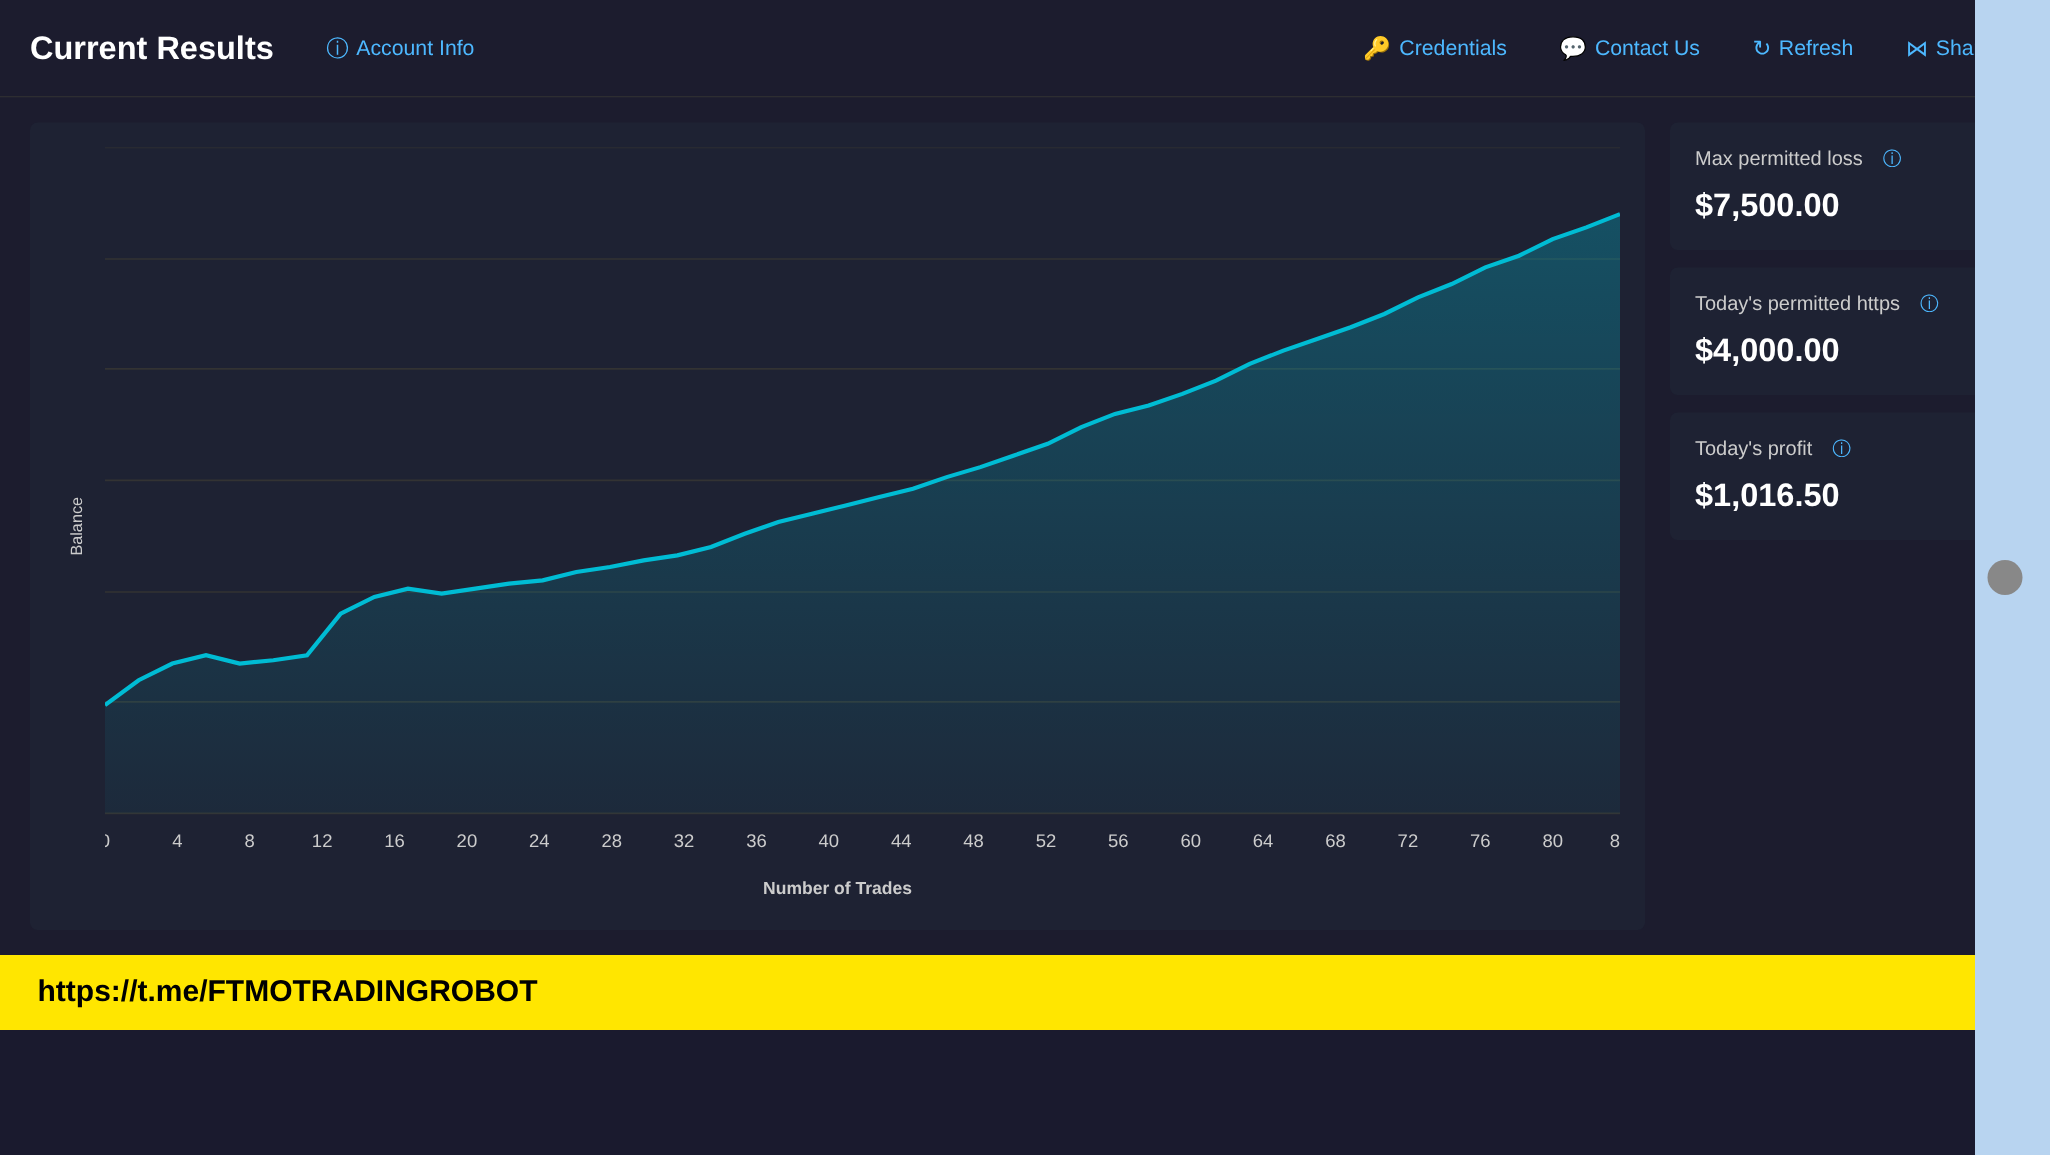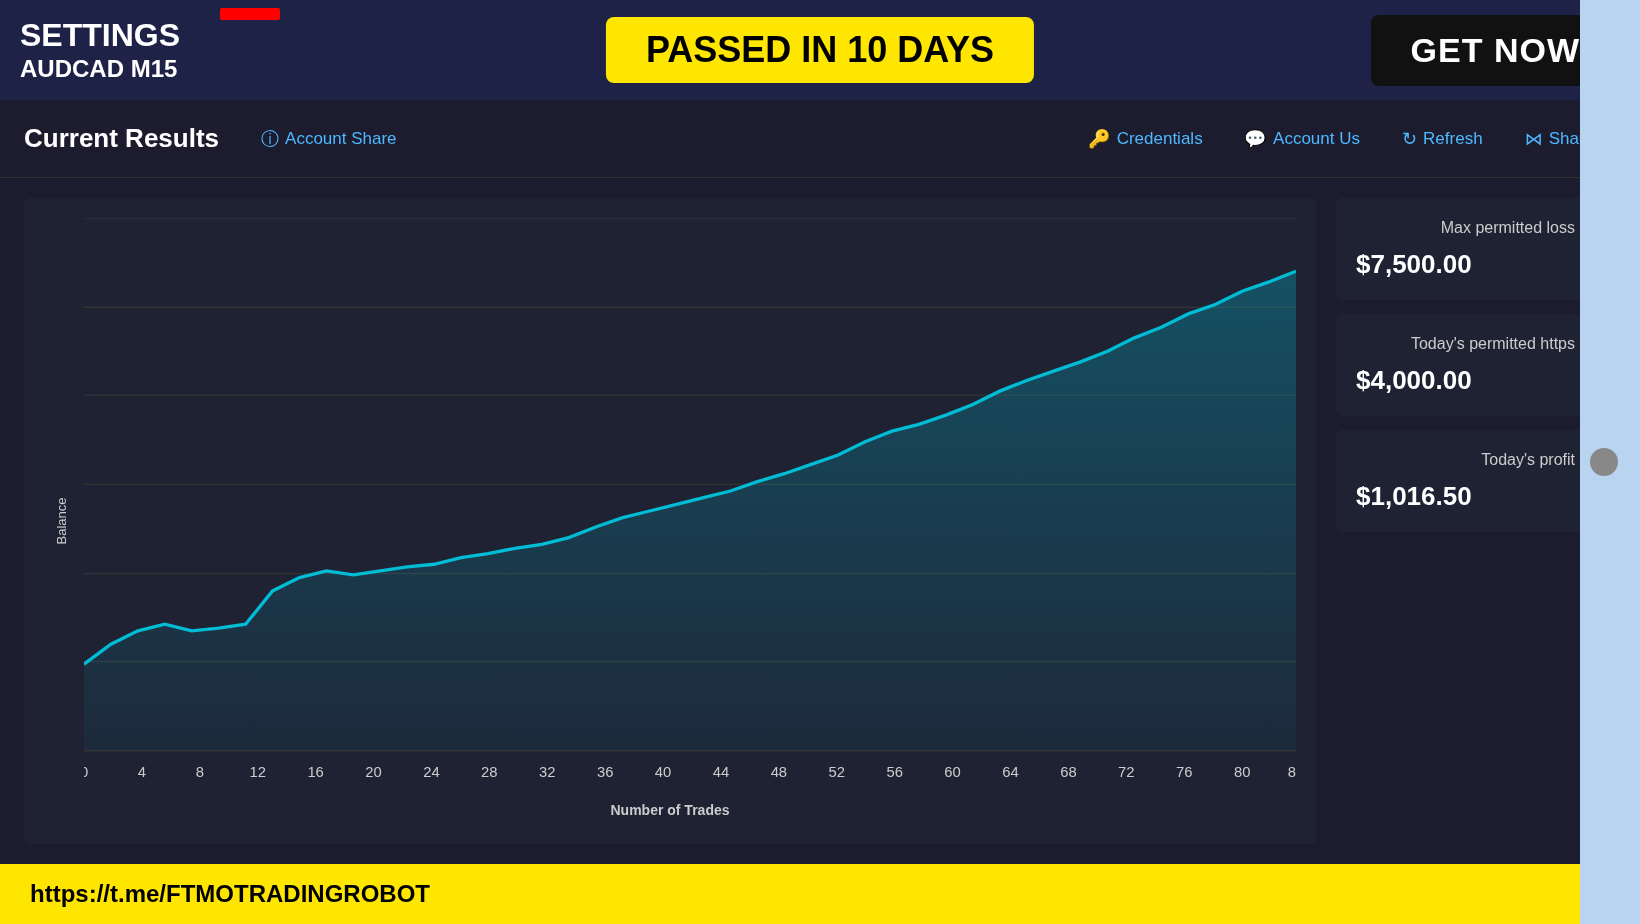--- a/index.html
+++ b/index.html
@@ -164,22 +164,21 @@
       padding: 20px 20px;
       margin-bottom: 14px;
     }
 
     .stat-label {
       color: #ccc;
       font-size: 16px;
       margin-bottom: 10px;
       display: flex;
       align-items: center;
-      gap: 6px;
-      justify-content: flex-end;
+      gap: 16px;
     }
 
     .stat-label .info-icon {
       color: #4db8ff;
       font-size: 15px;
     }
 
     .stat-value {
       color: white;
       font-size: 26px;
@@ -229,45 +228,36 @@
       width: 1640px;
       height: 924px;
       overflow: hidden;
     }
   </style>
 </head>
 <body>
 
 <div class="wrapper">
 
-  <div class="top-banner">
-    <div class="settings-text">
-      <div class="line1">SETTINGS</div>
-      <div class="line2">AUDCAD M15</div>
-    </div>
-    <div class="red-bar"></div>
-    <div class="passed-badge">PASSED IN  10 DAYS</div>
-    <button class="get-now-btn">GET NOW</button>
-  </div>
 
   <div class="nav-bar">
     <div class="nav-title">Current Results</div>
     <div class="nav-item">
       <span class="icon">ⓘ</span>
-      <span>Account Share</span>
+      <span>Account Info</span>
     </div>
     <div class="nav-spacer"></div>
     <div class="nav-right">
       <div class="nav-item">
         <span class="icon">🔑</span>
         <span>Credentials</span>
       </div>
       <div class="nav-item">
         <span class="icon">💬</span>
-        <span>Account Us</span>
+        <span>Contact Us</span>
       </div>
       <div class="nav-item">
         <span class="icon">↻</span>
         <span>Refresh</span>
       </div>
       <div class="nav-item">
         <span class="icon">⋈</span>
         <span>Share</span>
       </div>
     </div>

